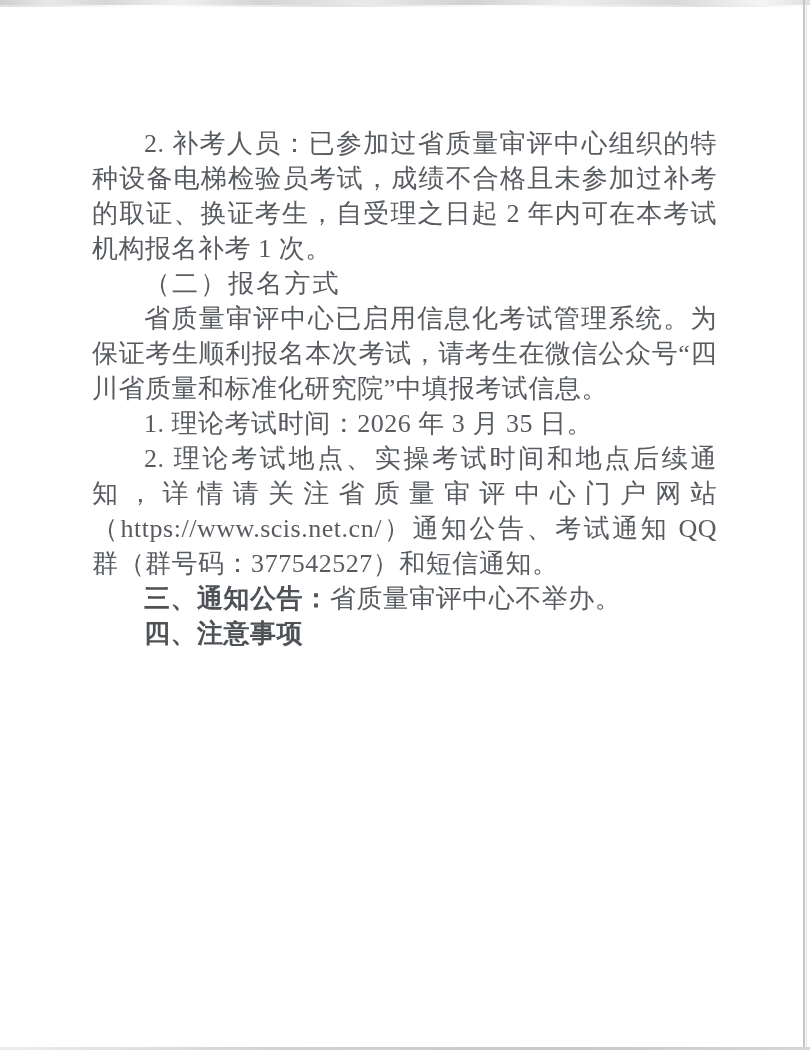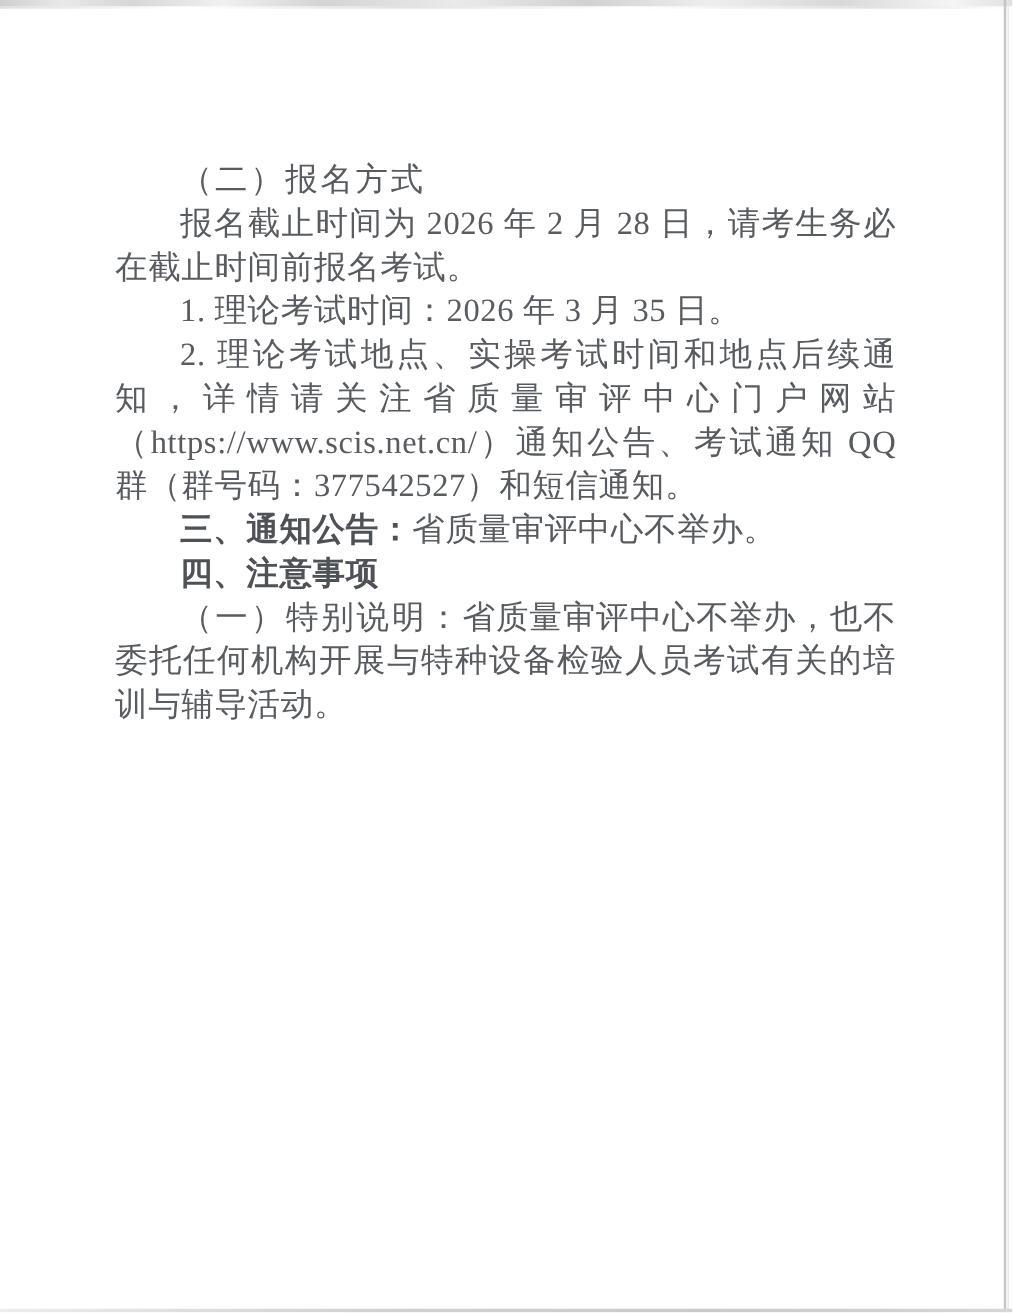--- a/index.html
+++ b/index.html
@@ -91,32 +91,32 @@
 <div class="scan-page">
 
   <div class="scan-top-edge"></div>
   <div class="scan-top-edge2"></div>
   <div class="scan-right-line"></div>
   <div class="scan-right-line-soft"></div>
   <div class="scan-bottom-edge"></div>
 
   <div class="doc">
 
+    <p class="para">2. 补考人员：已参加过省质量审评中心组织的特种设备电梯检验员考试，成绩不合格且未参加过补考的取证、换证考生，自受理之日起 2 年内可在本考试机构报名补考 1 次。</p>
 
     <p class="para kai">（二）报名方式</p>
 
+    <p class="para">省质量审评中心已启用信息化考试管理系统。为保证考生顺利报名本次考试，请考生在微信公众号“四川省质量和标准化研究院”中填报考试信息。</p>
 
 
-    <p class="para">报名截止时间为 2026 年 2 月 28 日，请考生务必在截止时间前报名考试。</p>
 
 
     <p class="para">1. 理论考试时间：2026 年 3 月 35 日。</p>
 
     <p class="para">2. 理论考试地点、实操考试时间和地点后续通知，详情请关注省质量审评中心门户网站（https://www.scis.net.cn/）通知公告、考试通知 QQ 群（群号码：377542527）和短信通知。</p>
 
     <p class="para"><span class="hei bold">三、通知公告：</span><span>省质量审评中心不举办。</span></p>
 
     <p class="para hei bold">四、注意事项</p>
 
-    <p class="para"><span class="kai">（一）特别说明：</span><span>省质量审评中心不举办，也不委托任何机构开展与特种设备检验人员考试有关的培训与辅导活动。</span></p>
 
   </div>
 </div>
 
 </body></html>

